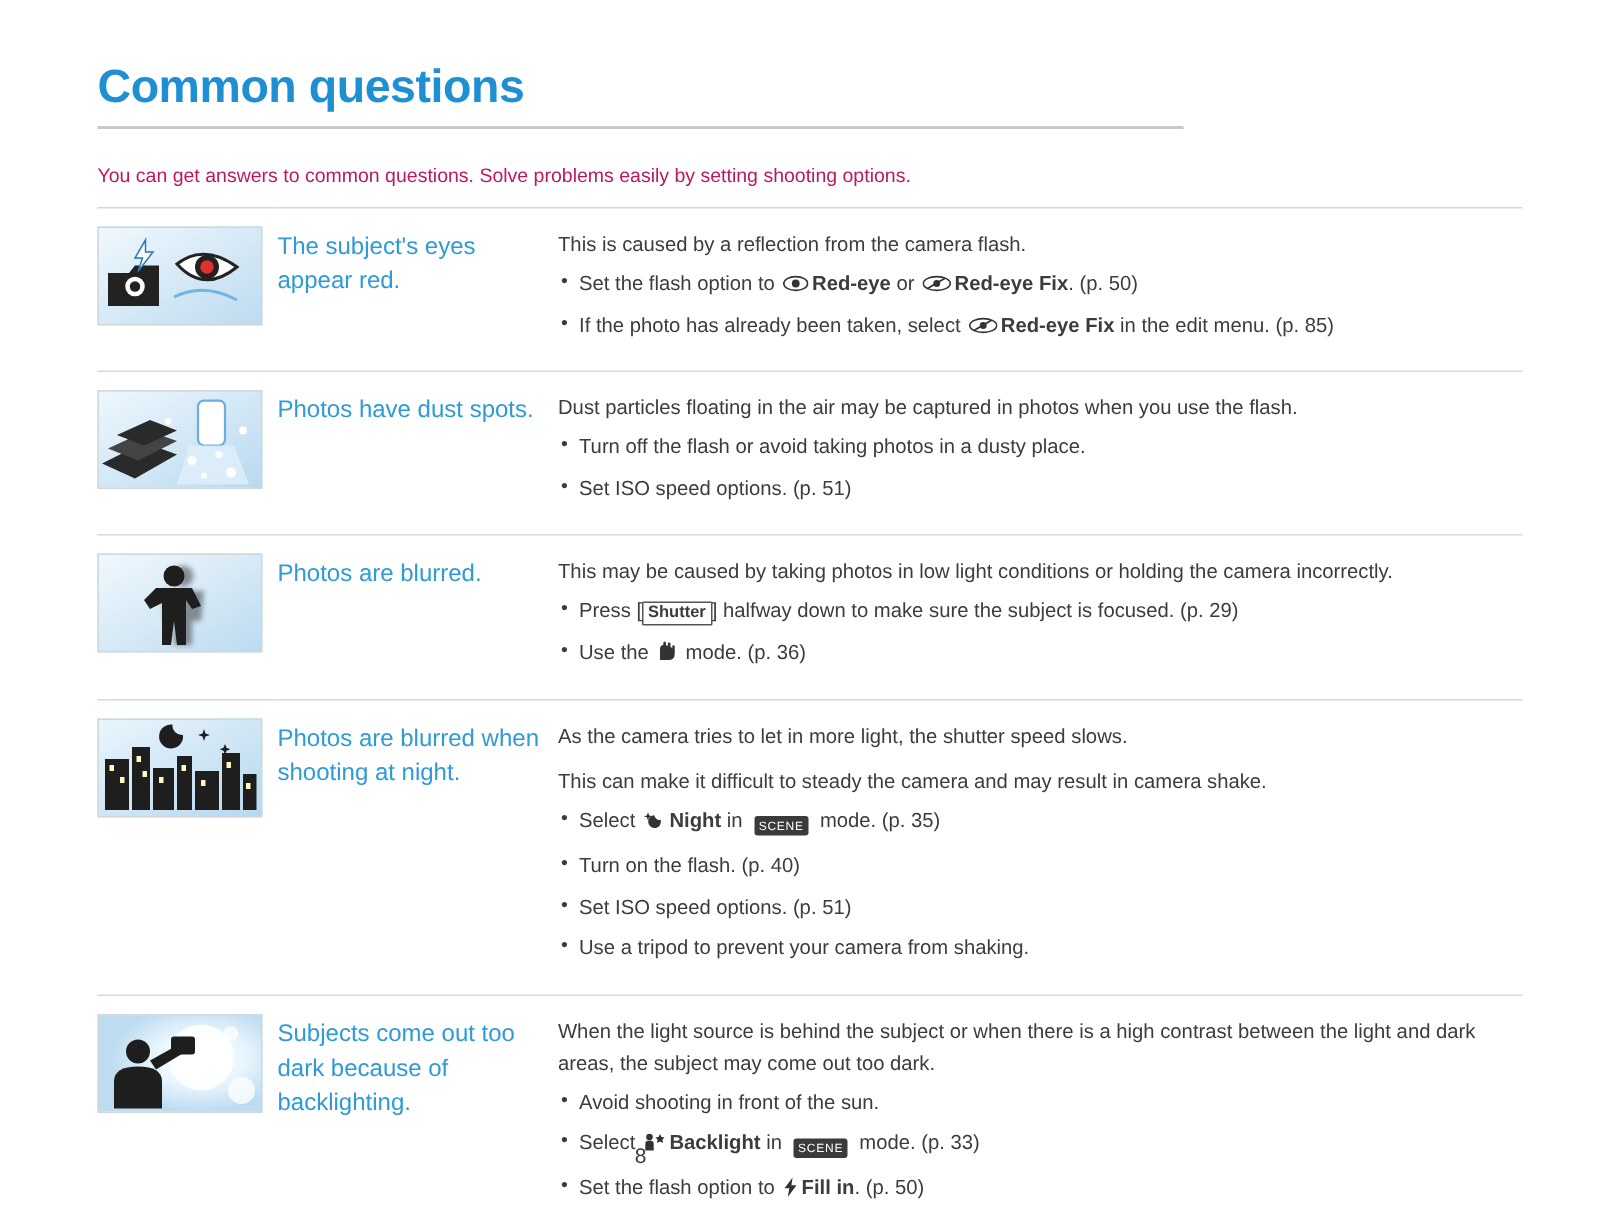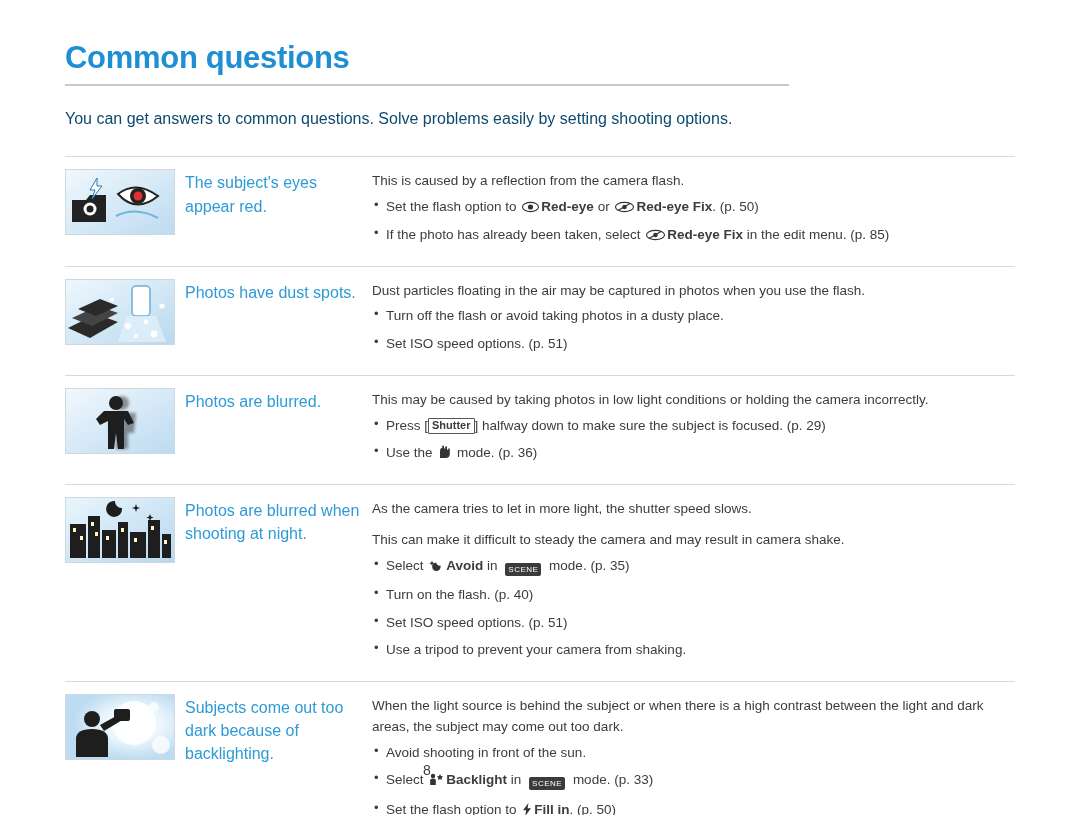--- a/index.html
+++ b/index.html
@@ -29,23 +29,23 @@
     color: #1f8fd4;
     letter-spacing: -0.3px;
     font-family: "Liberation Sans", sans-serif;
   }
   .title-rule {
     height: 2px;
     background: #c9c9c9;
     margin-bottom: 22px;
   }
   .intro {
-    font-size: 16px;
-    color: #0c4a6e;
-    margin-bottom: 26px;
+    font-size: 13px;
+    color: #be185d;
+    margin-bottom: 12px;
     line-height: 1.4;
   }
   table.qa {
     width: 950px;
     border-collapse: collapse;
     table-layout: fixed;
   }
   table.qa tr {
     border-top: 1px solid #d8d8d8;
   }
@@ -309,21 +309,21 @@
             </div>
           </td>
           <td class="q-cell">Photos are blurred when shooting at night.</td>
           <td class="a-cell">
             <p class="a-line">As the camera tries to let in more light, the shutter speed slows.</p>
             <p class="a-line" style="margin-top:10px">This can make it difficult to steady the camera and may result in camera shake.</p>
             <ul class="bullets">
               <li><span>Select </span><span class="glyph"><svg width="15" height="13" viewBox="0 0 15 13">
                     <path d="M3 1.5 L3.8 3.6 L6 4.2 L3.8 4.9 L3 7 L2.2 4.9 L0 4.2 L2.2 3.6 Z" fill="#333"></path>
                     <path d="M13.5 4.2 A5 5 0 1 1 8.5 0.6 A4 4 0 0 0 13.5 4.2 Z" fill="#333" transform="translate(0,3) scale(0.85)"></path>
-                  </svg></span><span class="bold">Avoid</span><span> in </span><span class="glyph"><span class="chip">SCENE</span></span><span> mode. (p. 35)</span></li>
+                  </svg></span><span class="bold">Night</span><span> in </span><span class="glyph"><span class="chip">SCENE</span></span><span> mode. (p. 35)</span></li>
               <li><span>Turn on the flash. (p. 40)</span></li>
               <li><span>Set ISO speed options. (p. 51)</span></li>
               <li><span>Use a tripod to prevent your camera from shaking.</span></li>
             </ul>
           </td>
         </tr>
         <tr class="last">
           <td class="icon-cell">
             <div class="illus">
               <svg width="108" height="64" viewBox="0 0 108 64">

